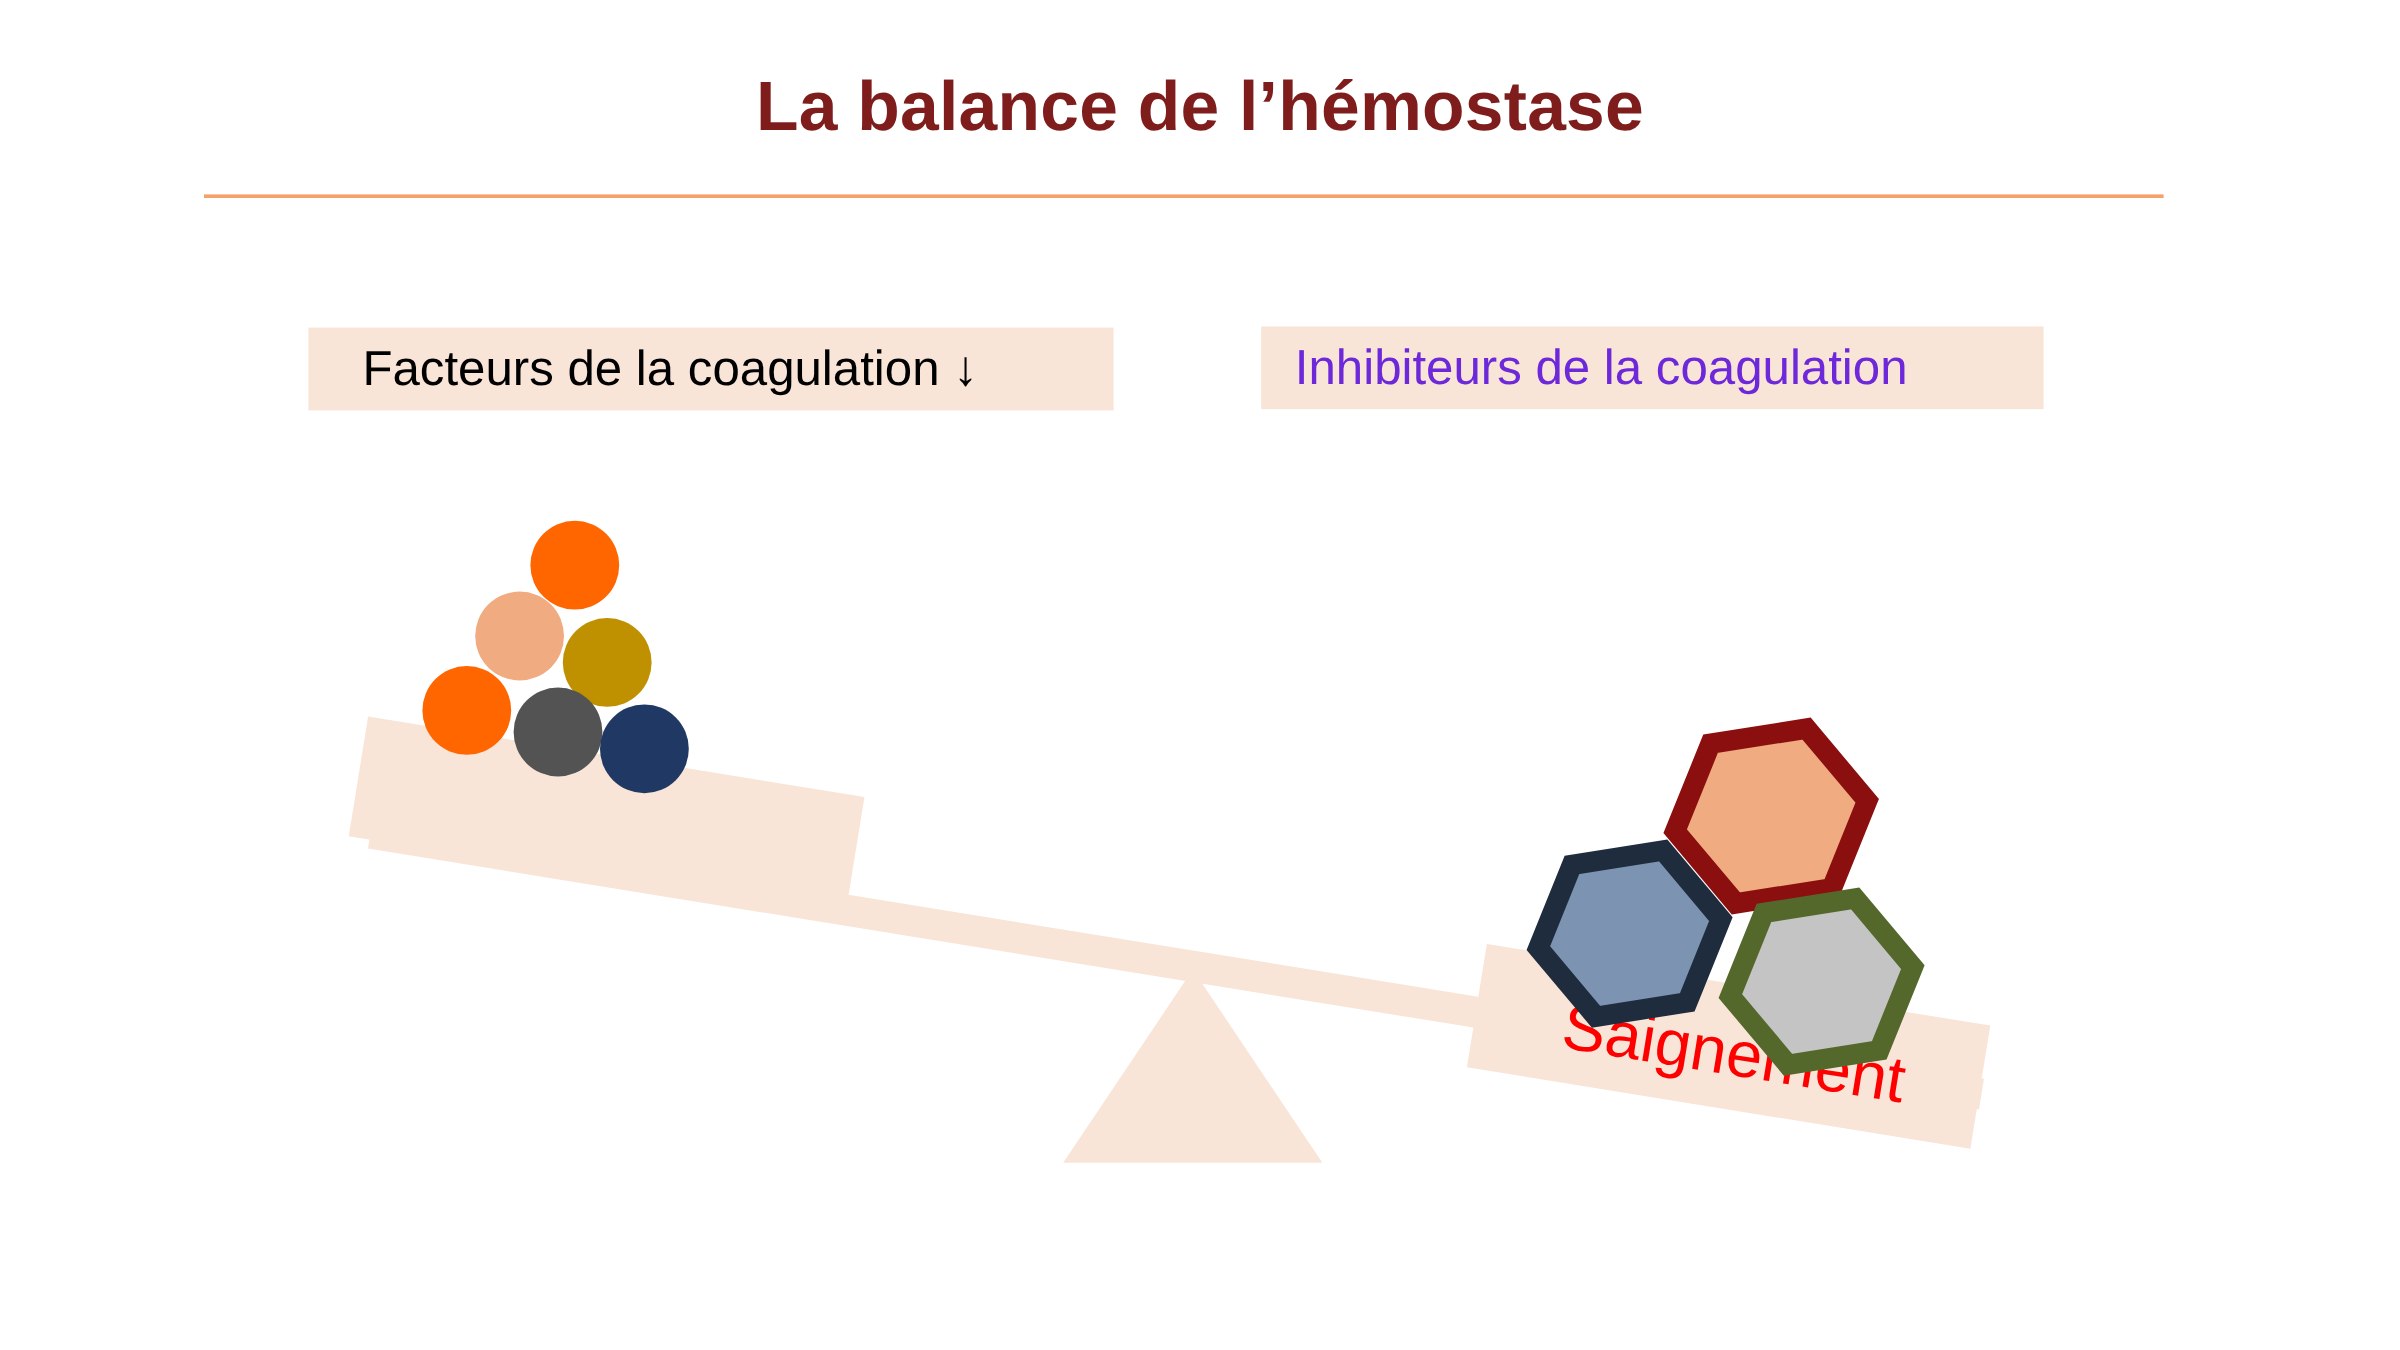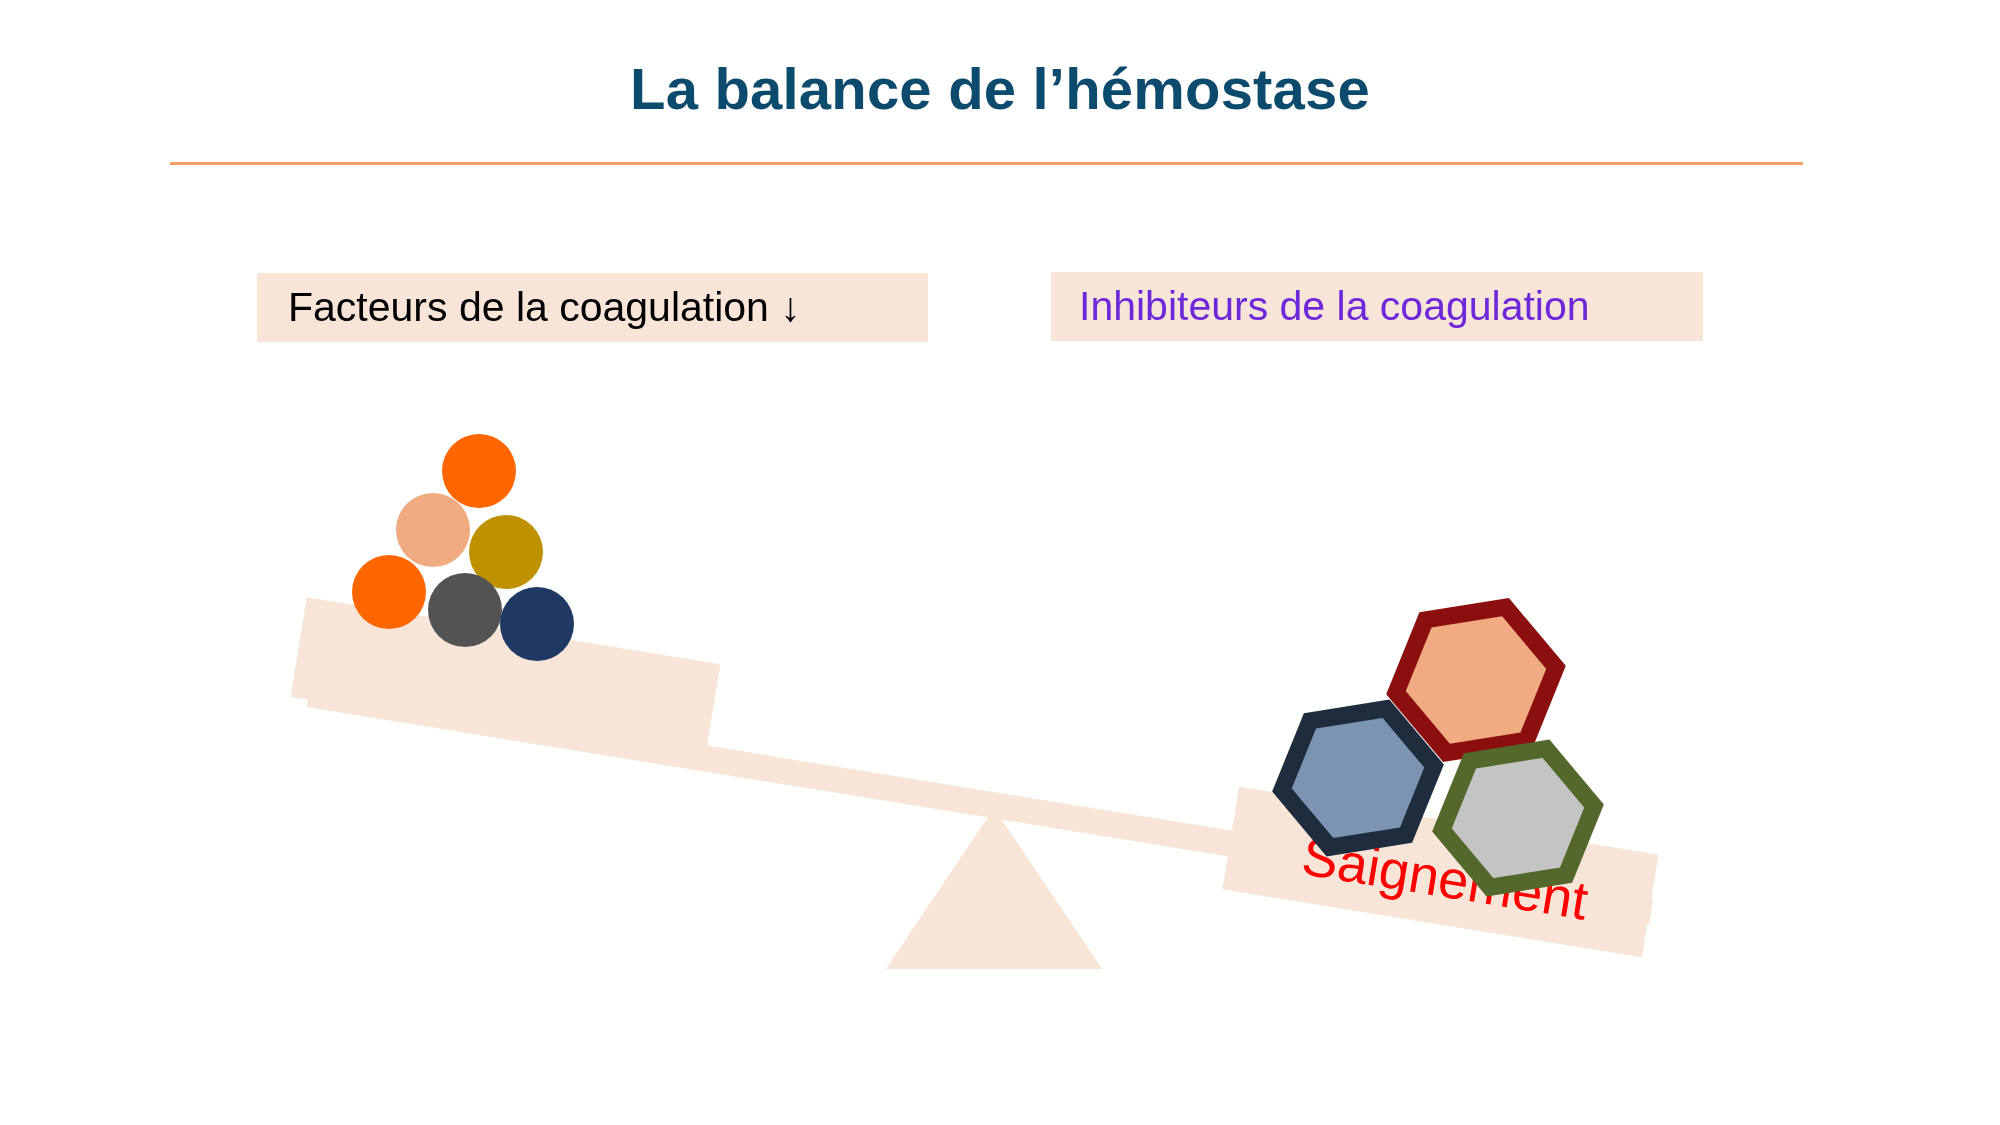--- a/index.html
+++ b/index.html
@@ -54,21 +54,21 @@
     color: #000000;
     line-height: 1;
     white-space: nowrap;
     font-weight: normal;
   }
   #chip-left {
     left: 257px;
     top: 273px;
     width: 671px;
     height: 69px;
-    padding-left: 31px;
+    padding-left: 45px;
   }
   #chip-right {
     left: 1051px;
     top: 272px;
     width: 652px;
     height: 69px;
     padding-left: 28px;
   }
 
   
@@ -161,21 +161,21 @@
   .inhibitor-hex svg {
     display: block;
     overflow: visible;
   }
 </style>
 </head>
 <body>
 
 <div id="slide" style="background: rgb(255, 255, 255);">
 
-  <div id="slide-title" style="color: #0c4a6e;">La balance de l’hémostase</div>
+  <div id="slide-title" style="color: #7f1d1d;">La balance de l’hémostase</div>
   <div id="title-rule" style="background: rgb(246, 160, 106);"></div>
 
   <div class="chip" id="chip-left" style="background: rgb(249, 228, 216);">
     <span class="chip-text" style="color: rgb(0, 0, 0);">Facteurs de la coagulation ↓</span>
   </div>
 
   <div class="chip" id="chip-right" style="background: rgb(249, 228, 216);">
     <span class="chip-text" style="color: #6d28d9;">Inhibiteurs de la coagulation</span>
   </div>
 

